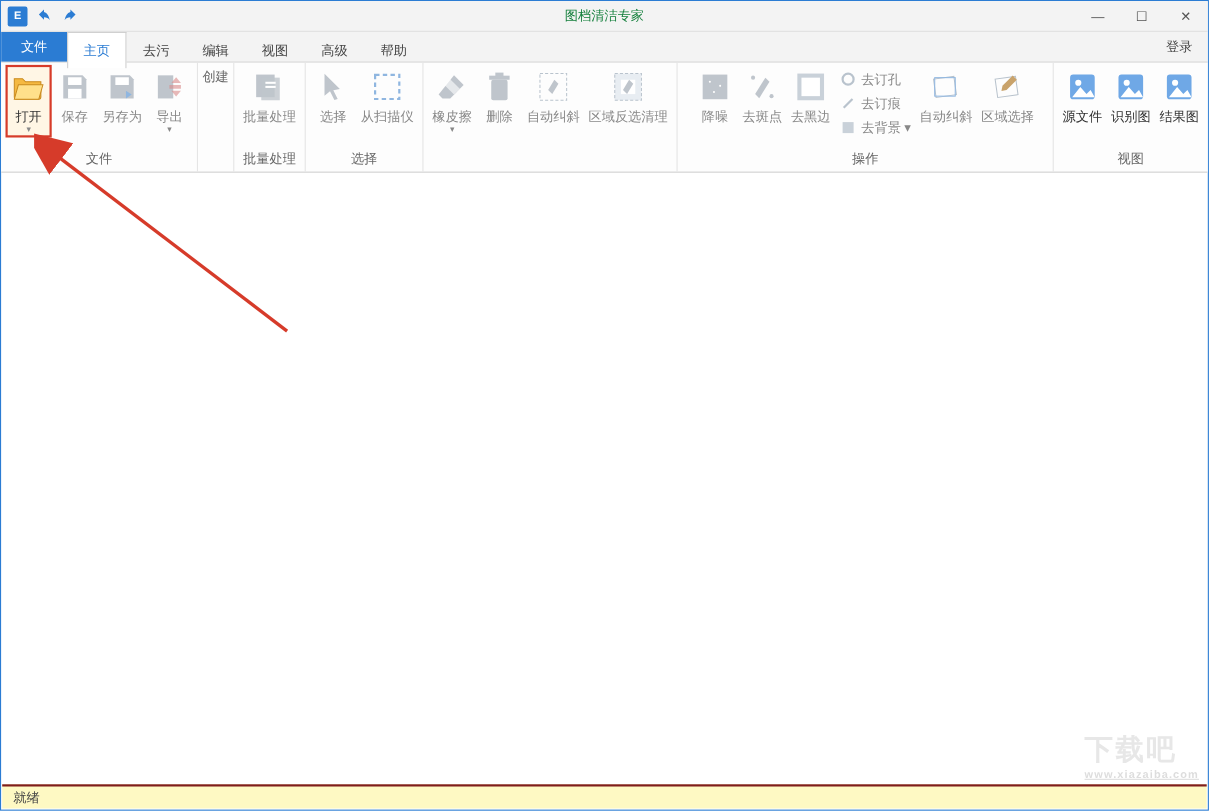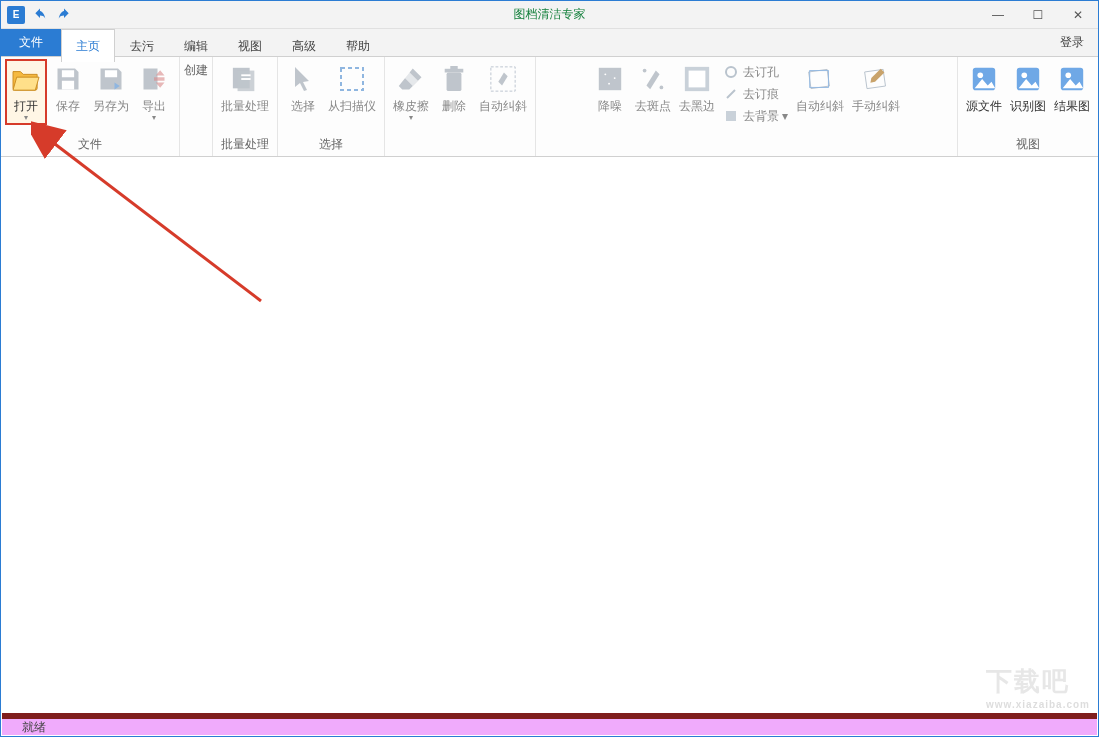--- a/index.html
+++ b/index.html
@@ -149,43 +149,43 @@
   .doc-area {
     position:absolute;
     top:157px; left:1px; right:1px; bottom:24px;
     background:#fff;
   }
   
   .statusbar {
     position:absolute;
     left:1px;right:1px;bottom:1px;
     height:22px;
-    background:#f0abfc;
-    border-top:6px solid #7f1d1d;
+    background:#fef9c3;
+    border-top:2px solid #7f1d1d;
     display:flex;align-items:center;
-    padding:0 20px;
+    padding:0 10px;
     color:#444;
   }
   
   .arrow-svg{
     position:absolute;
     top:120px;left:30px;
     pointer-events:none;
   }
   
   .watermark{
     position:absolute;
     right:8px;bottom:26px;
     font-size:26px;
     font-weight:bold;
     color:rgba(120,120,120,0.18);
     letter-spacing:2px;
     pointer-events:none;
   }
-  .watermark .sub{font-size:10px;letter-spacing:1px;display:block;text-align:left;color:rgba(120,120,120,0.25);}
+  .watermark .sub{font-size:10px;letter-spacing:1px;display:block;text-align:left;color:rgba(120,120,120,0.25);text-decoration:underline;}
   
   .disabled-fill{fill:#bfc5cc;}
   .blue-fill{fill:#6fa8e6;}
 </style>
 </head>
 <body>
 
 <div class="titlebar">
   <div class="left">
     <div class="app-icon">E</div>
@@ -335,20 +335,30 @@
       </div>
       <div class="rbtn">
         <div class="icon">
           <svg width="28" height="28" viewBox="0 0 30 30">
               <rect x="2" y="2" width="26" height="26" fill="none" stroke="#b9c3cd" stroke-dasharray="3 2"></rect>
               <path class="disabled-fill" d="M10 18l6-10 4 4-6 10z"></path>
             </svg>
         </div>
         <span class="lbl">自动纠斜</span>
       </div>
+      <div class="rbtn" style="min-width:72px">
+        <div class="icon">
+          <svg width="28" height="28" viewBox="0 0 30 30">
+              <rect x="2" y="2" width="26" height="26" fill="#e8edf2" stroke="#b9c3cd" stroke-dasharray="3 2"></rect>
+              <rect x="8" y="8" width="14" height="14" fill="#fff"></rect>
+              <path class="disabled-fill" d="M10 18l6-10 4 4-6 10z"></path>
+            </svg>
+        </div>
+        <span class="lbl">区域反选清理</span>
+      </div>
     </div>
   </div>
 
   <div class="group" style="flex:1">
     <div class="group-buttons" style="width:100%;justify-content:center">
       <div class="rbtn">
         <div class="icon">
           <svg width="28" height="28" viewBox="0 0 30 30">
               <rect class="disabled-fill" x="3" y="3" width="24" height="24"></rect>
               <circle fill="#fff" cx="10" cy="10" r="1"></circle>
@@ -413,23 +423,24 @@
         </div>
         <span class="lbl">自动纠斜</span>
       </div>
       <div class="rbtn">
         <div class="icon">
           <svg width="28" height="28" viewBox="0 0 30 30">
               <rect x="4" y="6" width="20" height="18" fill="none" stroke="#b9c3cd" transform="rotate(-8 14 15)"></rect>
               <path fill="#c9a36b" d="M20 4l4 4-10 10-5 1 1-5z"></path>
             </svg>
         </div>
-        <span class="lbl">手动纠斜</span>
-      </div>
-    </div>
+        <span class="lbl">区域选择</span>
+      </div>
+    </div>
+    <div class="group-label">操作</div>
   </div>
 
   <div class="group" style="border-right:none">
     <div class="group-buttons">
       <div class="rbtn enabled">
         <div class="icon">
           <svg width="28" height="28" viewBox="0 0 30 30">
               <rect class="blue-fill" x="3" y="3" width="24" height="24" rx="3"></rect>
               <circle fill="#fff" cx="11" cy="11" r="3"></circle>
               <path fill="#fff" d="M5 25l8-10 6 7 4-4 4 7z"></path>

